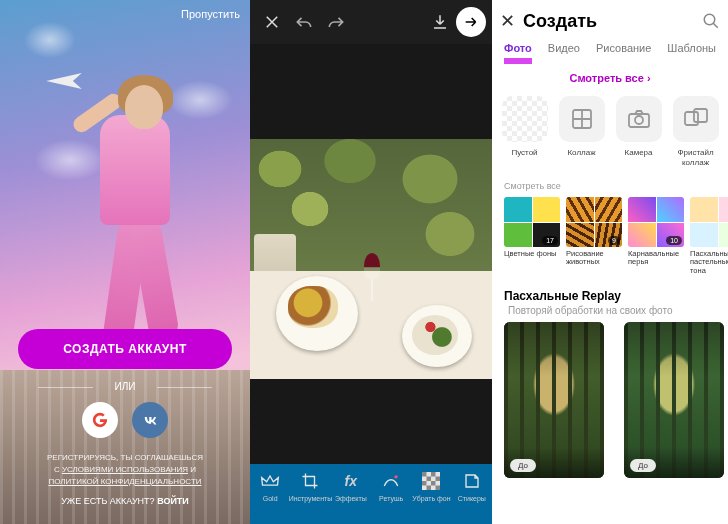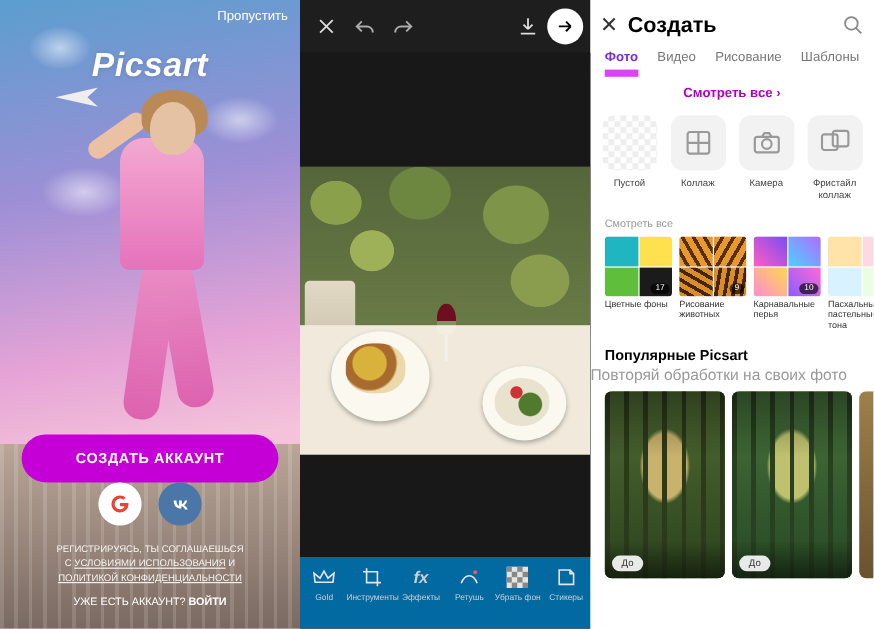--- a/index.html
+++ b/index.html
@@ -88,22 +88,22 @@
   .tlab{font-size:8px;text-align:center;color:#444;line-height:1.2}
   .section{padding:8px 12px 2px;display:flex;align-items:baseline;justify-content:space-between}
   .stitle{font-size:12px;font-weight:700}
   .slink{font-size:9px;color:#999}
   .bgstrip{display:flex;gap:4px;padding:4px 4px 0 12px;overflow:hidden}
   .bgcard{display:flex;flex-direction:column;gap:3px;width:58px;flex-shrink:0}
   .bgthumbs{display:grid;grid-template-columns:1fr 1fr;grid-template-rows:1fr 1fr;gap:1px;width:56px;height:50px;border-radius:3px;overflow:hidden;position:relative}
   .bgthumbs>div{background:#ddd}
   .badge{position:absolute;right:2px;bottom:2px;background:rgba(0,0,0,.65);color:#fff;font-size:7px;padding:1px 4px;border-radius:6px}
   .bglab{font-size:7.5px;color:#333;line-height:1.1}
-  .subtitle{font-size:13px;color:#999;padding:0 0 6px}
-  .replaystrip{display:flex;gap:6px;padding:0 6px 0 12px;overflow:hidden}
+  .subtitle{font-size:10px;color:#999;padding:0 16px 6px}
+  .replaystrip{display:flex;gap:20px;padding:0 6px 0 12px;overflow:hidden}
   .rpcard{width:100px;height:156px;border-radius:6px;overflow:hidden;flex-shrink:0;position:relative;background:linear-gradient(#4a6a2d,#2d4a1c)}
   .forest{position:absolute;inset:0;background:
     linear-gradient(rgba(0,0,0,.4),transparent 35%,transparent 80%,rgba(0,0,0,.5)),
     repeating-linear-gradient(90deg,#2c3a1b 0 4px,transparent 4px 16px),
     radial-gradient(60px 90px at 50% 40%,#c9b26c 0 30%,transparent 35%),
     linear-gradient(#4f6a32,#2c431e)}
   .tag{position:absolute;left:6px;bottom:6px;background:rgba(255,255,255,.9);color:#333;font-size:8px;padding:2px 8px;border-radius:9px}
   svg{display:block}
 </style>
 </head>
@@ -119,23 +119,23 @@
       <div class="arm"></div>
     <div class="hair"></div>
       <div class="head"></div>
     <div class="plane">
       <svg viewBox="0 0 40 18">
           <polygon points="0,9 40,0 30,9 40,18" fill="#eee"></polygon>
         </svg>
     </div>
   </div>
   <div class="skip">Пропустить</div>
-  <div class="brand">Picsart</div>
   <div class="ovl">
     <button class="cta">СОЗДАТЬ АККАУНТ</button>
+    <div class="or">ИЛИ</div>
     <div class="socials">
       <div class="sbtn">
         <svg width="18" height="18" viewBox="0 0 24 24">
             <path fill="#EA4335" d="M12 11v3.5h5c-.4 2-2.3 3.4-5 3.4A5.9 5.9 0 1 1 12 6c1.5 0 2.8.5 3.8 1.4l2.5-2.5A9.4 9.4 0 0 0 12 2.5 9.5 9.5 0 1 0 21.4 13c0-.7 0-1.3-.1-2H12z"></path>
           </svg>
       </div>
       <div class="sbtn vk">
         <svg width="18" height="18" viewBox="0 0 24 24">
             <path fill="#fff" d="M13 17c-5 0-8-3.5-8-9h3c0 4 1.8 6 3 6V8h3v4c1.5-.2 3-2 3.5-4H20c-.5 2.5-2 4.5-3.5 5.5 1.5.8 3.3 2.5 4 4.5h-3c-.7-1.8-2-3.2-4-3.4V17h-.5z"></path>
           </svg>
@@ -343,21 +343,21 @@
           <div style="background:#ffe3a8"></div>
           <div style="background:#ffd8e6"></div>
           <div style="background:#d9f2ff"></div>
           <div style="background:#e9ffe0"></div>
         </div>
       <div class="bglab">Пасхальные пастельные тона</div>
     </div>
   </div>
 
   <div class="section" style="padding-top:14px">
-    <div class="stitle">Популярные Picsart</div>
+    <div class="stitle">Пасхальные Replay</div>
   </div>
   <div class="subtitle">Повторяй обработки на своих фото</div>
   <div class="replaystrip">
     <div class="rpcard">
       <div class="forest"></div>
       <div class="tag">До</div>
     </div>
     <div class="rpcard">
       <div class="forest" style="filter:hue-rotate(15deg) brightness(1.05)"></div>
       <div class="tag">До</div>

